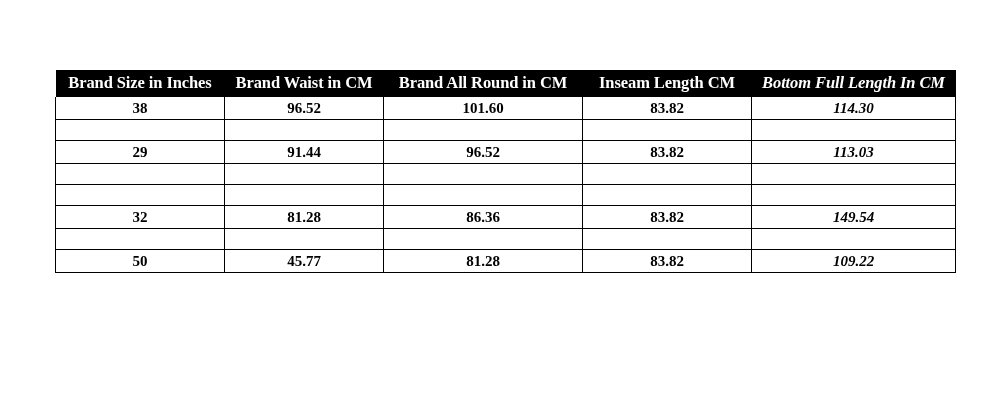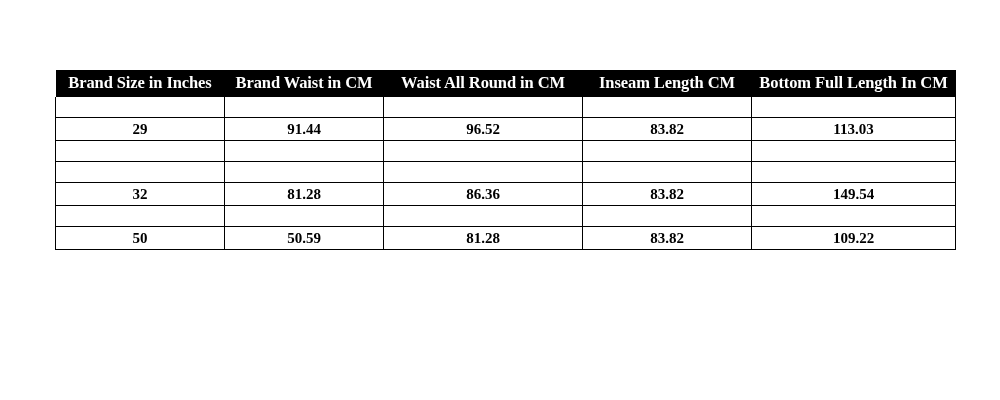--- a/index.html
+++ b/index.html
@@ -55,37 +55,44 @@
     border-left: 1.4px solid #000000;
   }
   #size-chart tbody tr.spacer-row td {
     height: 20px;
   }
   
   .col-a { width: 165px; }
   .col-b { width: 155px; }
   .col-c { width: 195px; }
   .col-d { width: 165px; }
-  .col-e { width: 200px; }
+  .col-e { width: 200px; font-style: italic; }
 </style>
 </head>
 <body>
 
 <div id="page">
   <table id="size-chart">
     <thead>
       <tr>
         <th class="col-a">Brand Size in Inches</th>
         <th class="col-b">Brand Waist in CM</th>
-        <th class="col-c">Waist All Round in CM</th>
+        <th class="col-c">Brand All Round in CM</th>
         <th class="col-d">Inseam Length CM</th>
         <th class="col-e">Bottom Full Length In CM</th>
       </tr>
     </thead>
     <tbody>
+      <tr>
+        <td class="col-a">38</td>
+        <td class="col-b">96.52</td>
+        <td class="col-c">101.60</td>
+        <td class="col-d">83.82</td>
+        <td class="col-e">114.30</td>
+      </tr>
       <tr class="spacer-row">
         <td class="col-a"></td>
         <td class="col-b"></td>
         <td class="col-c"></td>
         <td class="col-d"></td>
         <td class="col-e"></td>
       </tr>
       <tr>
         <td class="col-a">29</td>
         <td class="col-b">91.44</td>
@@ -116,20 +123,20 @@
       </tr>
       <tr class="spacer-row">
         <td class="col-a"></td>
         <td class="col-b"></td>
         <td class="col-c"></td>
         <td class="col-d"></td>
         <td class="col-e"></td>
       </tr>
       <tr>
         <td class="col-a">50</td>
-        <td class="col-b">50.59</td>
+        <td class="col-b">45.77</td>
         <td class="col-c">81.28</td>
         <td class="col-d">83.82</td>
         <td class="col-e">109.22</td>
       </tr>
     </tbody>
   </table>
 </div>
 
 </body></html>

